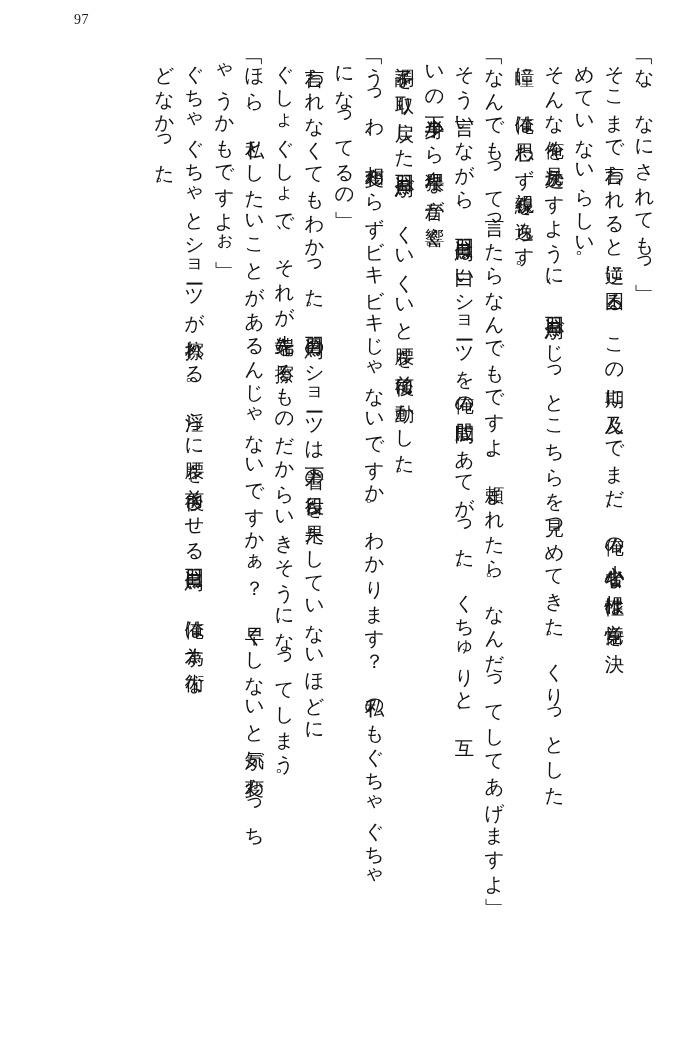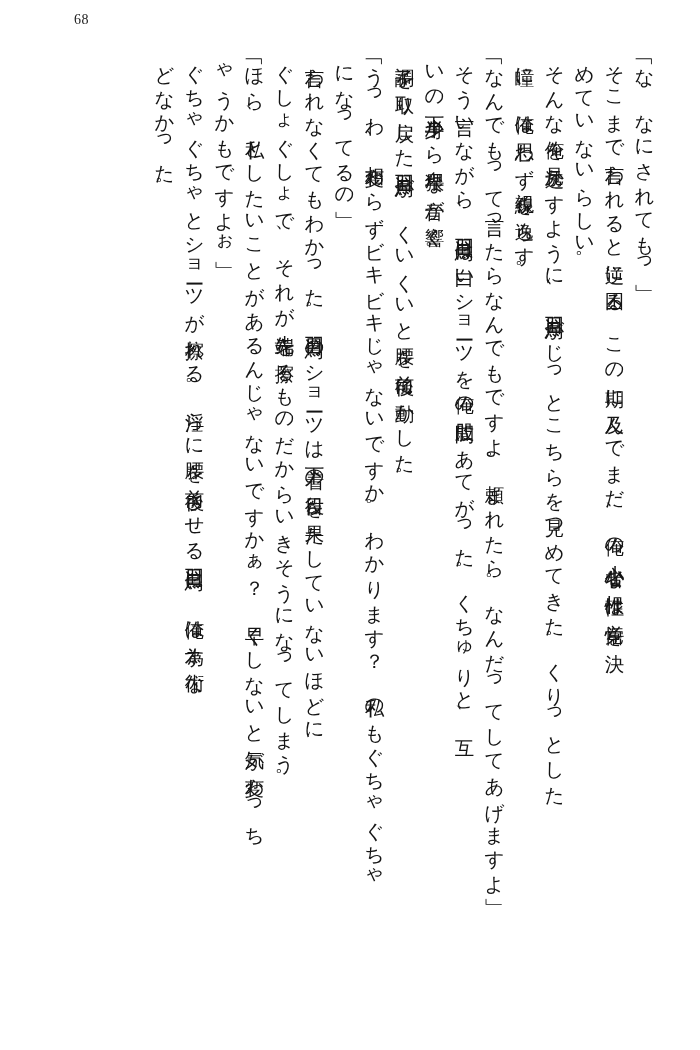--- a/index.html
+++ b/index.html
@@ -60,21 +60,21 @@
     font-family: "Liberation Serif", "DejaVu Serif", serif;
     white-space: nowrap;
     overflow: visible;
   }
 </style>
 </head>
 <body>
 
 <div class="page">
 
-  <div class="page-number">68</div>
+  <div class="page-number">97</div>
 
   <div class="body-text">
     <div class="col">「な、なにされてもっ」</div>
     <div class="col">そこまで言われると逆に困る。この期に及んでまだ、俺の小心者な根性は覚悟を決</div>
     <div class="col">めていないらしい。</div>
     <div class="col">そんな俺を見透かすように、羽目鳥がじっとこちらを見つめてきた。くりっとした</div>
     <div class="col">瞳に、俺は思わず視線を逸らす。</div>
     <div class="col">「なんでもって言ったらなんでもですよ。頼まれたら。なんだってしてあげますよ」</div>
     <div class="col">そう言いながら、羽目鳥は白いショーツを俺の股間にあてがった。くちゅりと、互</div>
     <div class="col">いの下半身から卑猥な音が響く。</div>

